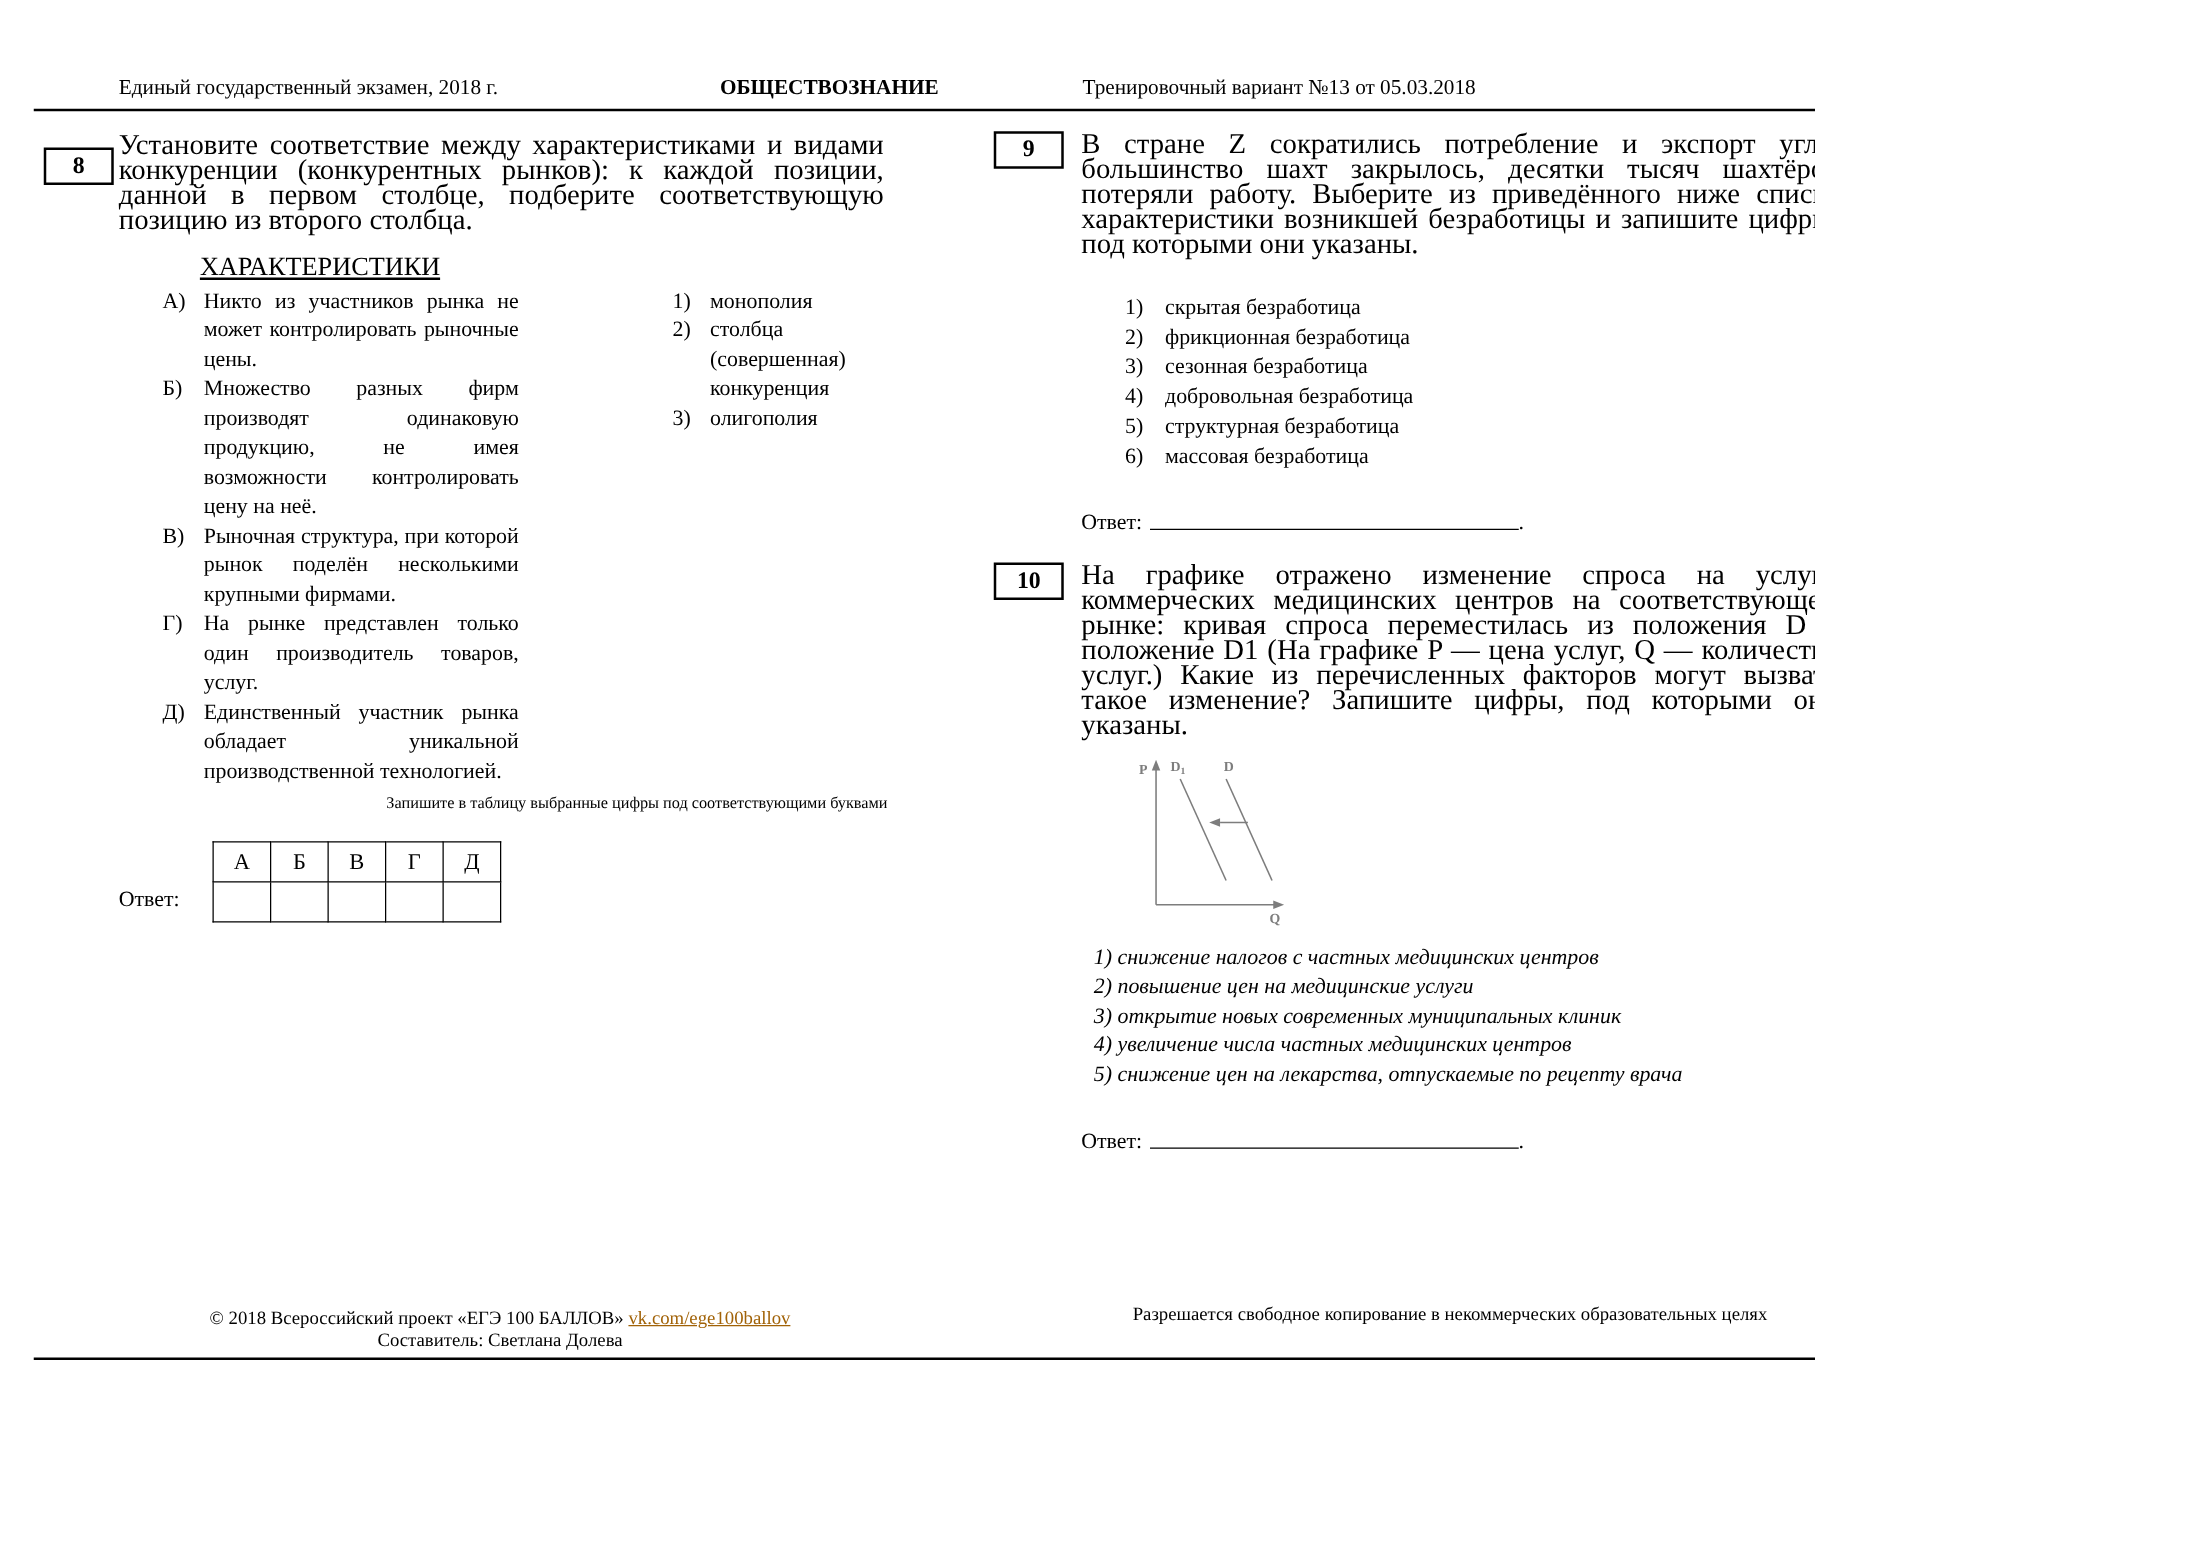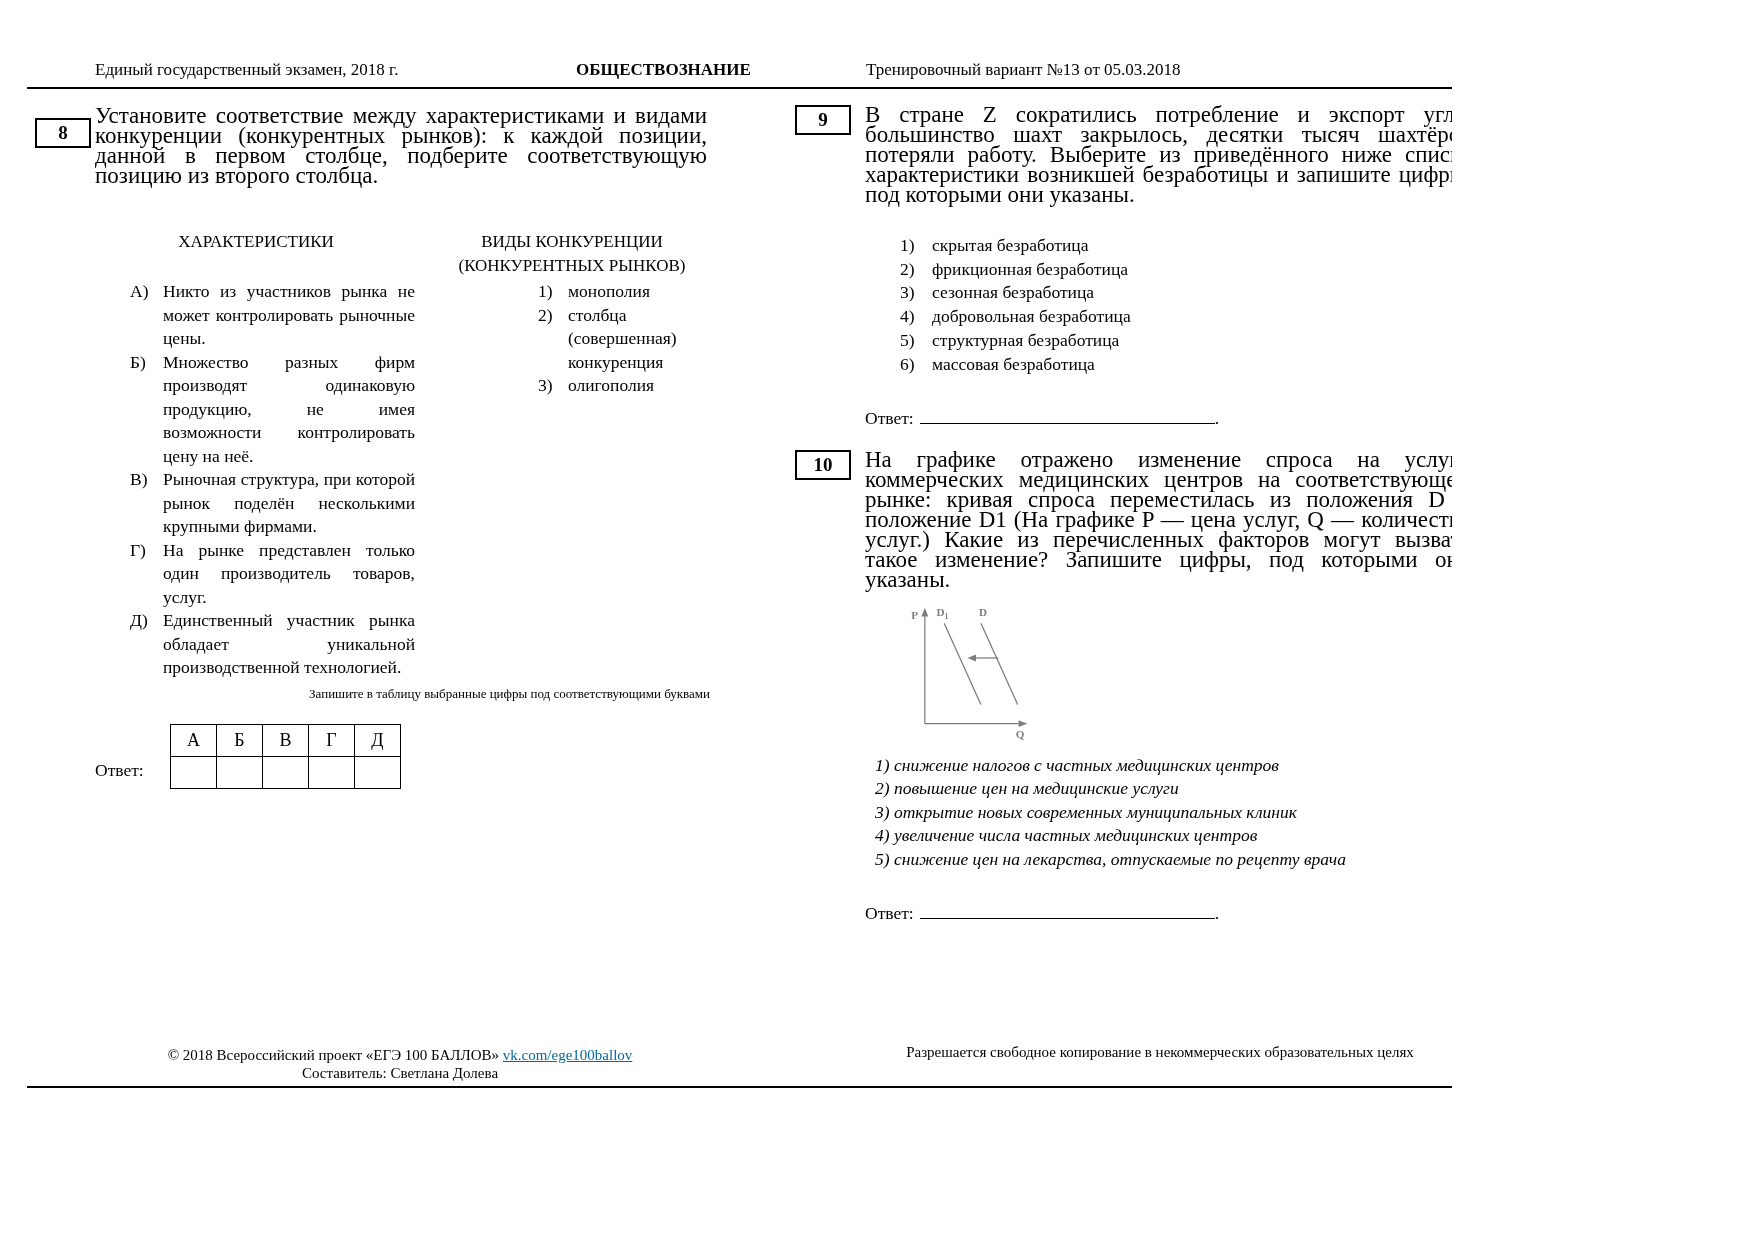--- a/index.html
+++ b/index.html
@@ -32,21 +32,21 @@
   .qr-pad { padding-left:70px; }
   .q-box {
     position:absolute; left:0; top:7; width:52px; height:26px; border:2px solid #000;
     display:flex; align-items:center; justify-content:center; font-weight:bold; font-size:19px;
   }
   .q8 .q-box { top:12px; }
   p.intro { margin:0; text-align:justify; font-size:23px; line-height:20px; }
   .q8 p.intro { width:612px; }
   .qr-pad p.intro { width:606px; }
   
-  .q8-heads { display:flex; margin-top:44px; font-size:17px; line-height:23.5px; }
+  .q8-heads { display:flex; margin-top:16px; font-size:21px; line-height:23.5px;text-decoration:underline; }
   .head-left  { width:322px; text-align:center; }
   .head-right { width:250px; margin-left:30px; text-align:center; }
   .q8-cols { display:flex; margin-top:3px; }
   .chars { width:322px; }
   .char-item { display:flex; padding-left:35px; font-size:17.5px; line-height:23.5px; }
   .char-mark { flex:0 0 33px; }
   .char-text { width:252px; text-align:justify; }
   .types { margin-left:121px; width:170px; }
   .type-item { display:flex; font-size:17.5px; line-height:23.5px; }
   .type-mark { flex:0 0 30px; }
@@ -66,21 +66,21 @@
   
   .ans-line { margin-top:29px; font-size:17.5px; }
   .blank { display:inline-block; width:295px; border-bottom:1.5px solid #000; height:1em; margin-left:6px; vertical-align:baseline; }
   
   .graph-wrap { margin:10px 0 0 38px; width:150px; height:140px; }
   .graph-label { font-family:"Liberation Serif", serif; font-weight:bold; font-size:11.5px; fill:#7d7d7d; }
   .graph-sub { font-size:8px; }
   
   .footer-left  { position:absolute; left:130px; top:1046px; width:540px; text-align:center; font-size:15px; line-height:18px; }
   .footer-right { position:absolute; left:880px; top:1043px; width:560px; text-align:center; font-size:15px; line-height:18px; }
-  .link { color:#0369a1; text-decoration:underline; cursor:pointer; }
+  .link { color:#a16207; text-decoration:underline; cursor:pointer; }
 </style>
 </head>
 <body>
 
 <div class="page">
 
   <div class="hdr-item" style="left:95px">Единый государственный экзамен, 2018 г.</div>
   <div class="hdr-item hdr-bold" style="left:576px">ОБЩЕСТВОЗНАНИЕ</div>
   <div class="hdr-item" style="left:866px">Тренировочный вариант №13 от 05.03.2018</div>
   <div class="hdr-item" style="left:1486px">3 / 9</div>
@@ -132,24 +132,20 @@
     </svg>
   </div>
 
   <div class="col-left">
     <section class="question q8">
       <div class="q-box">8</div>
       <p class="intro">Установите соответствие между характеристиками и видами конкуренции (конкурентных рынков): к каждой позиции, данной в первом столбце, подберите соответствующую позицию из второго столбца.</p>
 
       <div class="q8-heads">
         <div class="head-left">ХАРАКТЕРИСТИКИ</div>
-        <div class="head-right">
-          <div>ВИДЫ КОНКУРЕНЦИИ</div>
-          <div>(КОНКУРЕНТНЫХ РЫНКОВ)</div>
-        </div>
       </div>
 
       <div class="q8-cols">
         <div class="chars">
           <div class="char-item">
             <span class="char-mark">А)</span>
             <span class="char-text">Никто из участников рынка не может контролировать рыночные цены.</span>
           </div>
           <div class="char-item">
             <span class="char-mark">Б)</span>

